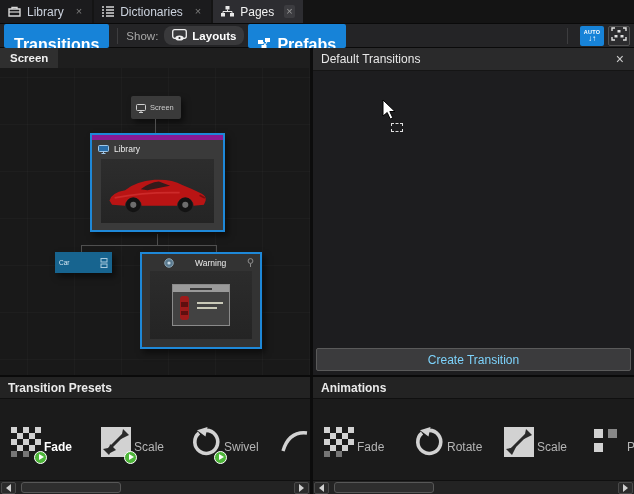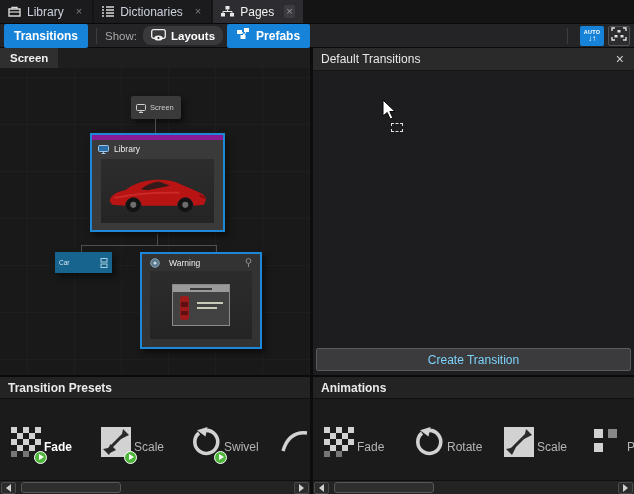--- a/index.html
+++ b/index.html
@@ -12,22 +12,22 @@
   .tab { display:flex; align-items:center; gap:6px; padding:0 8px 0 8px; background:#1b1b1d; margin-right:2px; cursor:default; }
   .tab.active { background:#2d2d31; }
   .tab .tlabel { font-size:12px; color:#ccd3de; }
   .tab.active .tlabel { color:#f2f2f2; }
   .tab .tclose { font-size:11px; color:#7d7d7d; margin-left:4px; line-height:1; padding:1px 2px; }
   .tab.active .tclose { background:#3c3c40; border-radius:2px; color:#9a9a9a; }
   .tab svg { display:block; }
 
   
   .toolbar { height:24px; background:#242426; display:flex; align-items:center; padding:0 4px; border-bottom:1px solid #0a0a0a; }
-  .btn-blue { background:#1783d8; color:#fff; font-size:12px; font-weight:bold; border:none;
-              border-radius:2px; height:19px; padding:12px 10px; display:flex; align-items:center; gap:5px; }
+  .btn-blue { background:#1783d8; color:#fff; font-size:16px; font-weight:bold; border:none;
+              border-radius:2px; height:19px; padding:12px 10px; display:flex; align-items:flex-start; gap:5px; }
   .btn-dark { background:#39393b; color:#fff; font-size:11.5px; font-weight:bold; border:none;
               border-radius:8px; height:19px; padding:0 8px; display:flex; align-items:center; gap:5px; }
   .vsep { width:1px; height:16px; background:#3d3d3f; margin:0 8px; }
   .show-label { color:#a8a8a8; font-size:11.5px; margin-right:6px; }
   .toolbar-right { margin-left:auto; display:flex; align-items:center; gap:4px; }
   .auto-btn { background:#1783d8; border:none; border-radius:2px; width:24px; height:20px;
               display:flex; flex-direction:column; align-items:center; justify-content:center; color:#fff; }
   .auto-btn .t1 { font-size:5.5px; font-weight:bold; line-height:6px; letter-spacing:.3px; }
   .auto-btn .t2 { font-size:8px; line-height:8px; font-weight:bold; }
   .fit-btn { background:#2c2c2e; border:1px solid #525252; border-radius:2px; width:22px; height:20px;
@@ -57,21 +57,21 @@
   .rp-header .nlabel { font-size:8.5px; color:#ececec; }
   .rp-thumb { margin:1px 9px 0 9px; height:64px; background:linear-gradient(#2d2d2d,#242424);
               display:flex; align-items:center; justify-content:center; }
 
   .car-node { position:absolute; left:55px; top:184px; width:57px; height:21px; background:#17648f;
               display:flex; align-items:center; padding:0 4px; }
   .car-node .nlabel { font-size:6.5px; color:#d7e8f3; flex:1; }
 
   .warning-node { position:absolute; left:140px; top:184px; width:122px; height:97px;
                   border:2px solid #1e88d8; background:#333333; }
-  .wn-header { height:17px; display:flex; align-items:center; gap:9px; padding:0 8px; }
+  .wn-header { height:17px; display:flex; align-items:center; gap:21px; padding:0 22px; }
   .wn-header .nlabel { font-size:8.5px; color:#ececec; flex:1; }
   .wn-thumb { margin:0 8px; height:68px; background:linear-gradient(#2c2c2c,#242424);
               display:flex; align-items:center; justify-content:center; }
   .mini-dialog { width:58px; height:42px; border:1px solid #8a8a8a; background:#424242; }
   .md-title { height:7px; background:#9a9a9a; display:flex; align-items:center; justify-content:center; }
   .md-title .bar { width:22px; height:2px; background:#3a3a3a; }
   .md-body { position:relative; height:33px; }
   .mini-car { position:absolute; left:7px; top:4px; width:9px; height:24px; background:#9e1a1a; border-radius:3px; }
   .mini-car:before { content:""; position:absolute; left:1px; top:6px; width:7px; height:5px; background:#5e0f0f; }
   .mini-car:after  { content:""; position:absolute; left:1px; top:15px; width:7px; height:4px; background:#5e0f0f; }

